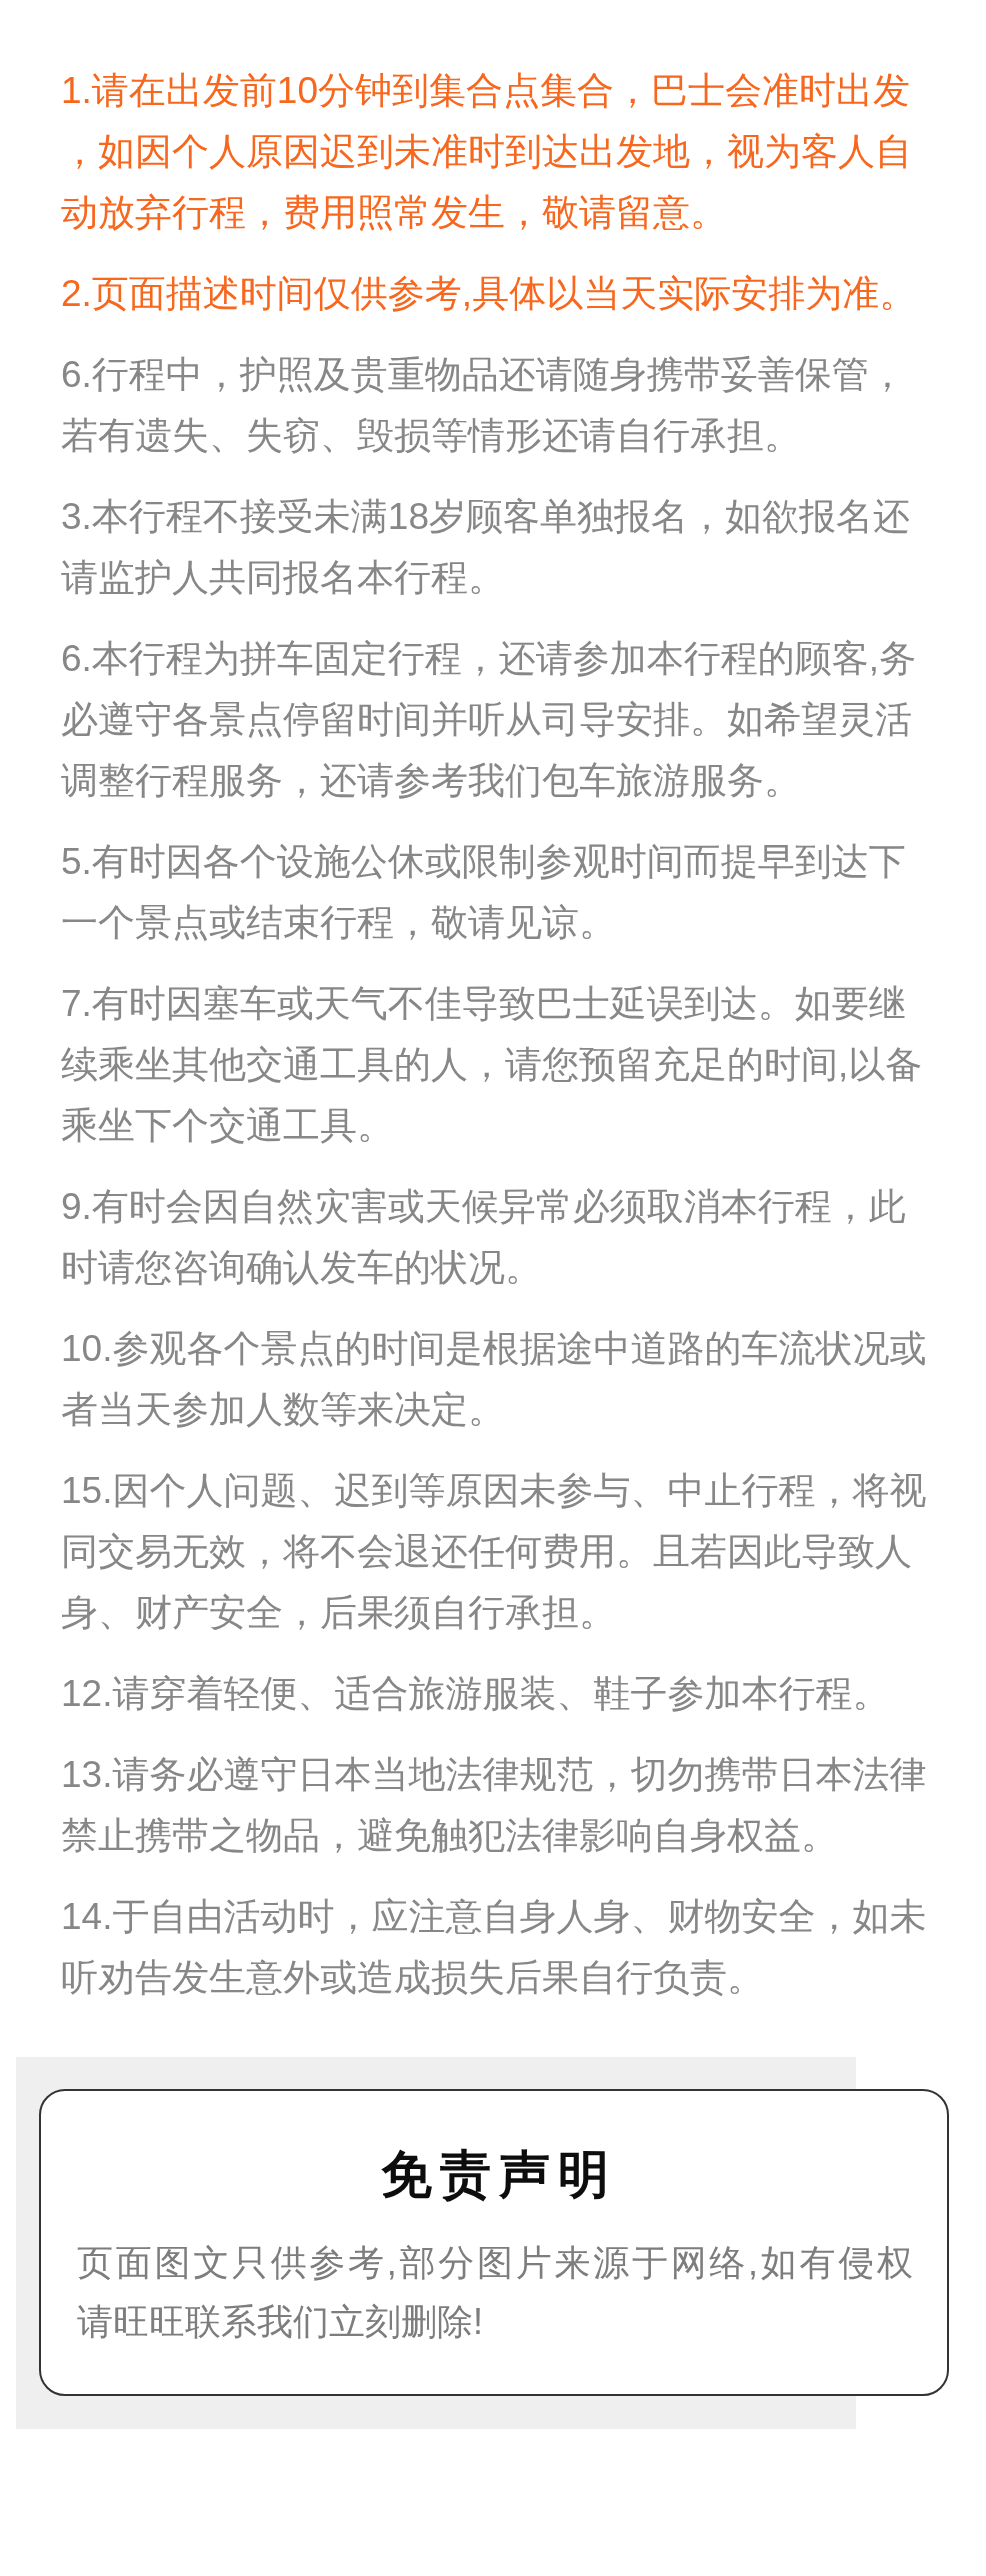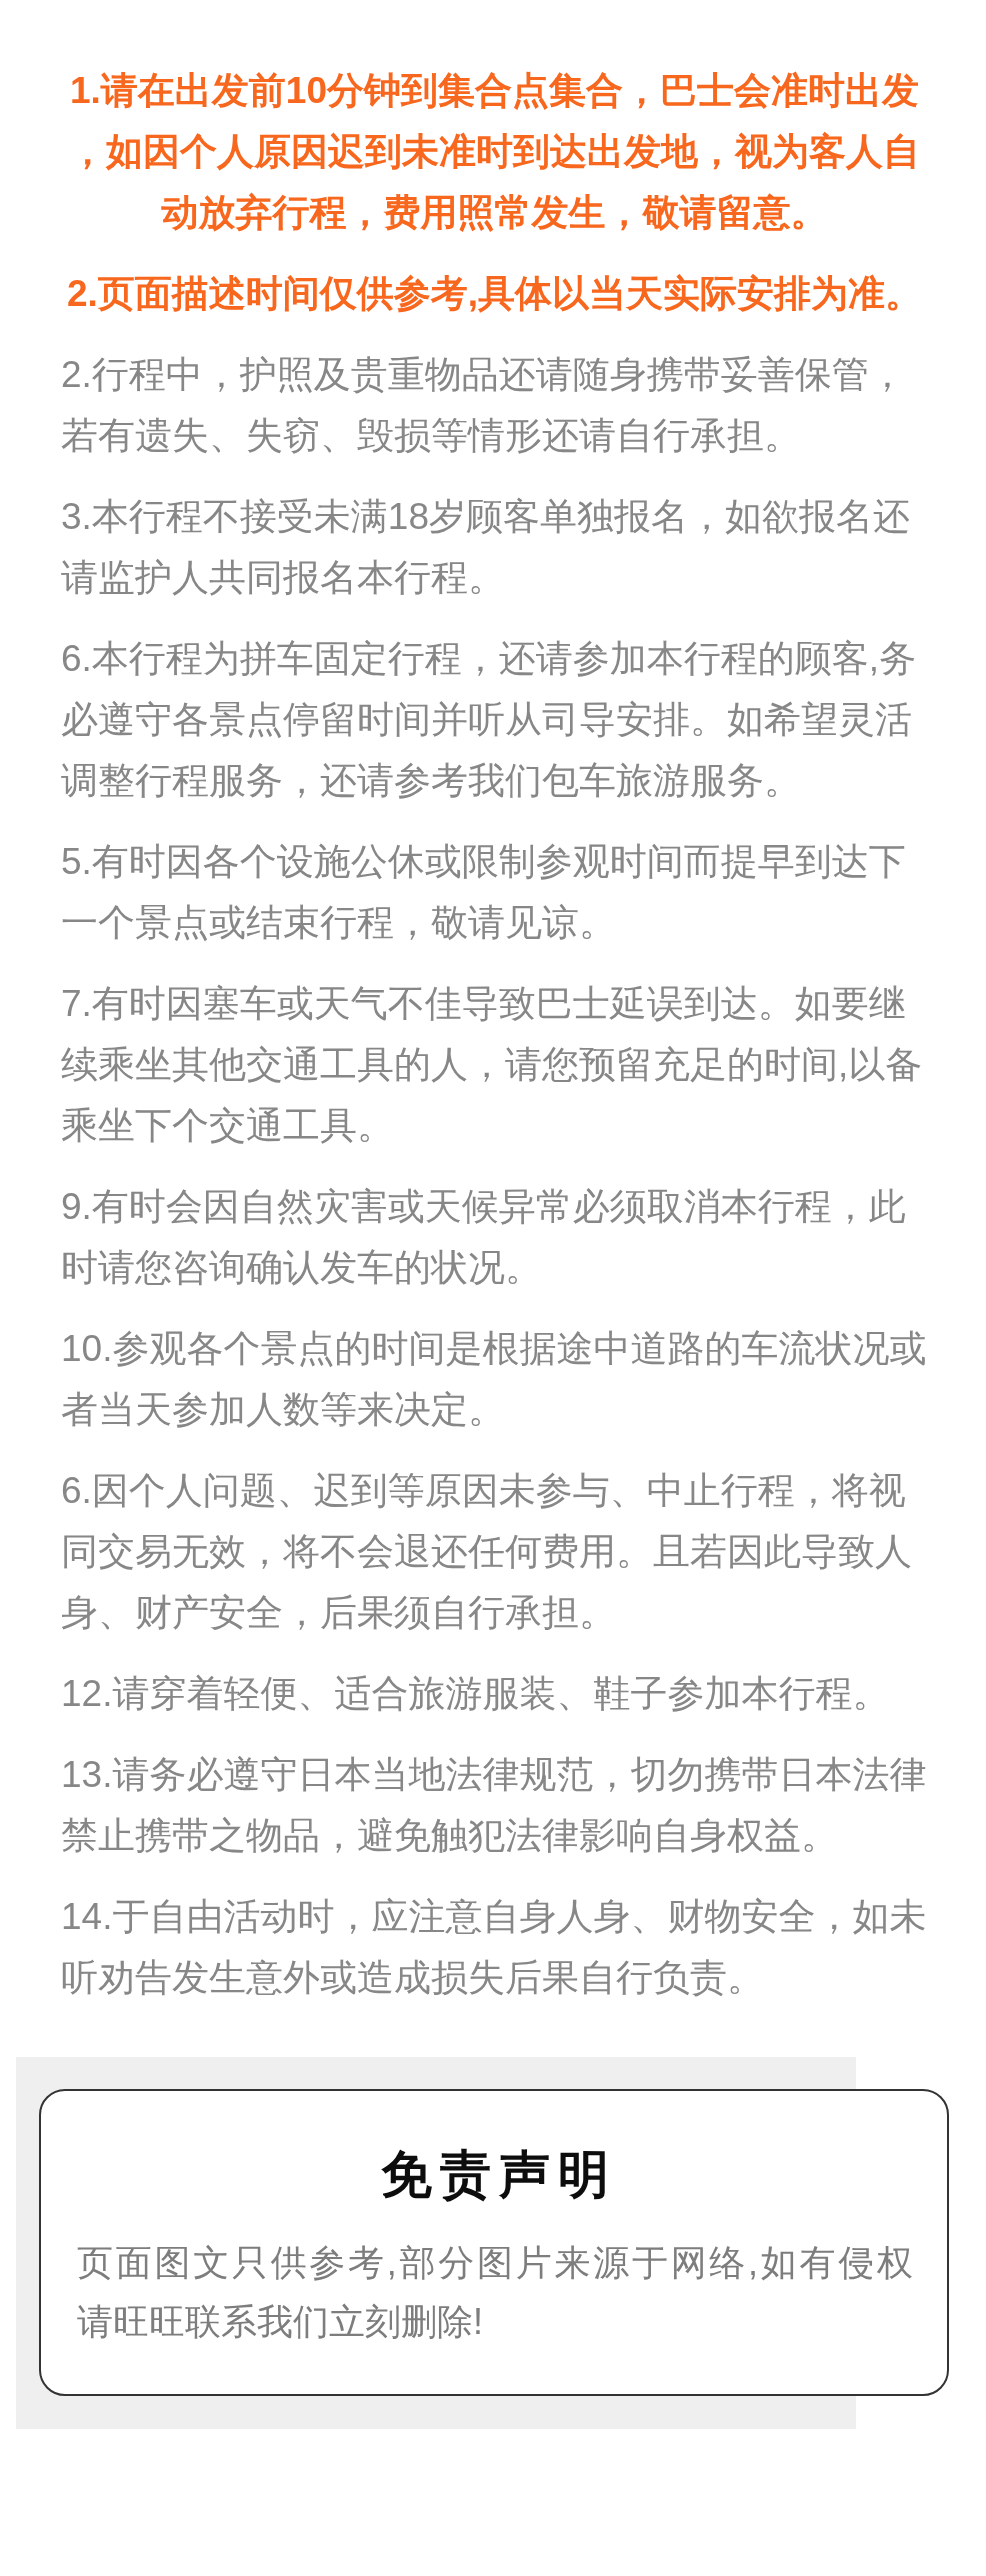--- a/index.html
+++ b/index.html
@@ -24,22 +24,21 @@
   .notice{
     margin:0 0 20px 0;
     font-size:37px;
     line-height:61px;
     color:var(--gray-text);
     line-break:anywhere;
     overflow-wrap:anywhere;
   }
   .notice.em{
     color:var(--orange);
-    font-weight:bold;
-    text-align:center;
+    font-weight:normal;
   }
   .disclaimer-strip{
     margin-top:49px;
     margin-left:16px;
     width:840px;
     height:372px;
     background:var(--panel-bg);
     box-sizing:border-box;
     padding:32px 0 0 23px;
   }
@@ -72,28 +71,28 @@
     text-align:justify;
     text-align-last:justify;
   }
 </style>
 </head>
 <body>
 
 <main class="notices">
   <p class="notice em">1.请在出发前10分钟到集合点集合，巴士会准时出发，如因个人原因迟到未准时到达出发地，视为客人自动放弃行程，费用照常发生，敬请留意。</p>
   <p class="notice em">2.页面描述时间仅供参考,具体以当天实际安排为准。</p>
-  <p class="notice">2.行程中，护照及贵重物品还请随身携带妥善保管，若有遗失、失窃、毁损等情形还请自行承担。</p>
+  <p class="notice">6.行程中，护照及贵重物品还请随身携带妥善保管，若有遗失、失窃、毁损等情形还请自行承担。</p>
   <p class="notice">3.本行程不接受未满18岁顾客单独报名，如欲报名还请监护人共同报名本行程。</p>
   <p class="notice">6.本行程为拼车固定行程，还请参加本行程的顾客,务必遵守各景点停留时间并听从司导安排。如希望灵活调整行程服务，还请参考我们包车旅游服务。</p>
   <p class="notice">5.有时因各个设施公休或限制参观时间而提早到达下一个景点或结束行程，敬请见谅。</p>
   <p class="notice">7.有时因塞车或天气不佳导致巴士延误到达。如要继续乘坐其他交通工具的人，请您预留充足的时间,以备乘坐下个交通工具。</p>
   <p class="notice">9.有时会因自然灾害或天候异常必须取消本行程，此时请您咨询确认发车的状况。</p>
   <p class="notice">10.参观各个景点的时间是根据途中道路的车流状况或者当天参加人数等来决定。</p>
-  <p class="notice">6.因个人问题、迟到等原因未参与、中止行程，将视同交易无效，将不会退还任何费用。且若因此导致人身、财产安全，后果须自行承担。</p>
+  <p class="notice">15.因个人问题、迟到等原因未参与、中止行程，将视同交易无效，将不会退还任何费用。且若因此导致人身、财产安全，后果须自行承担。</p>
   <p class="notice">12.请穿着轻便、适合旅游服装、鞋子参加本行程。</p>
   <p class="notice">13.请务必遵守日本当地法律规范，切勿携带日本法律禁止携带之物品，避免触犯法律影响自身权益。</p>
   <p class="notice">14.于自由活动时，应注意自身人身、财物安全，如未听劝告发生意外或造成损失后果自行负责。</p>
 </main>
 
 <section class="disclaimer-strip">
   <div class="disclaimer-box">
     <h2 class="disclaimer-title">免责声明</h2>
     <div class="disclaimer-body">
       <div class="line-justify">页面图文只供参考,部分图片来源于网络,如有侵权</div>

